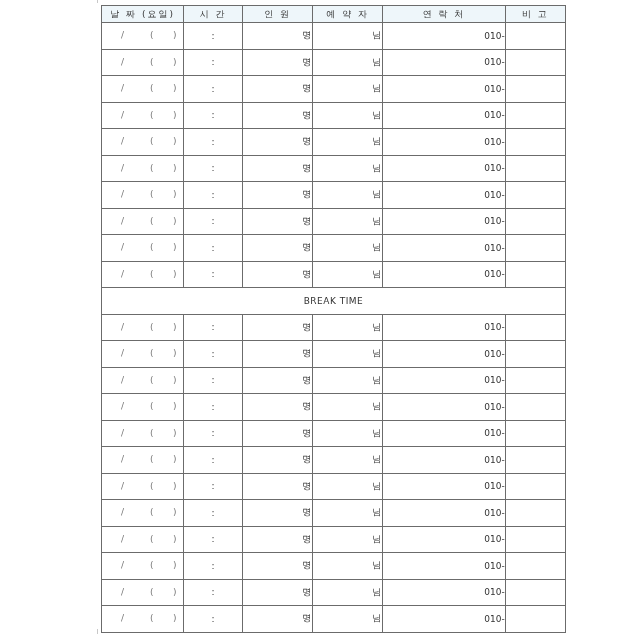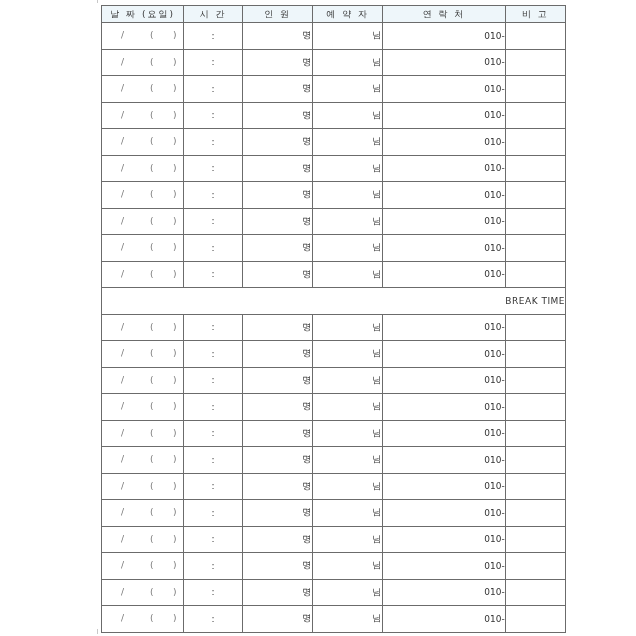--- a/index.html
+++ b/index.html
@@ -31,21 +31,21 @@
   .c-note { width: 55px; }
   .date-cell { position: relative; }
   .date-cell .slash { position: absolute; left: 19px; top: 7px; color: #777; }
   .date-cell .lp { position: absolute; left: 48px; top: 7px; color: #777; }
   .date-cell .rp { position: absolute; left: 71px; top: 7px; color: #777; }
   .time-cell { text-align: center; color: #777; }
   .people-cell { text-align: right; padding-right: 1px !important; color: #222; }
   .booker-cell { text-align: right; padding-right: 1px !important; color: #222; }
   .contact-cell { text-align: right; padding-left: 2px !important; color: #555; font-size: 8.5px; }
   td.break-cell {
-    text-align: right; font-size: 15px; color: #1a1a1a; letter-spacing: 0.5px;
+    text-align: center; font-size: 15px; color: #1a1a1a; letter-spacing: 0.5px;
     font-family: "DejaVu Sans", sans-serif; height: 25px;
   }
 </style>
 </head>
 <body>
 
 <div class="corner-mark"></div>
 <div class="corner-mark-bottom"></div>
 
 <table class="sheet">

